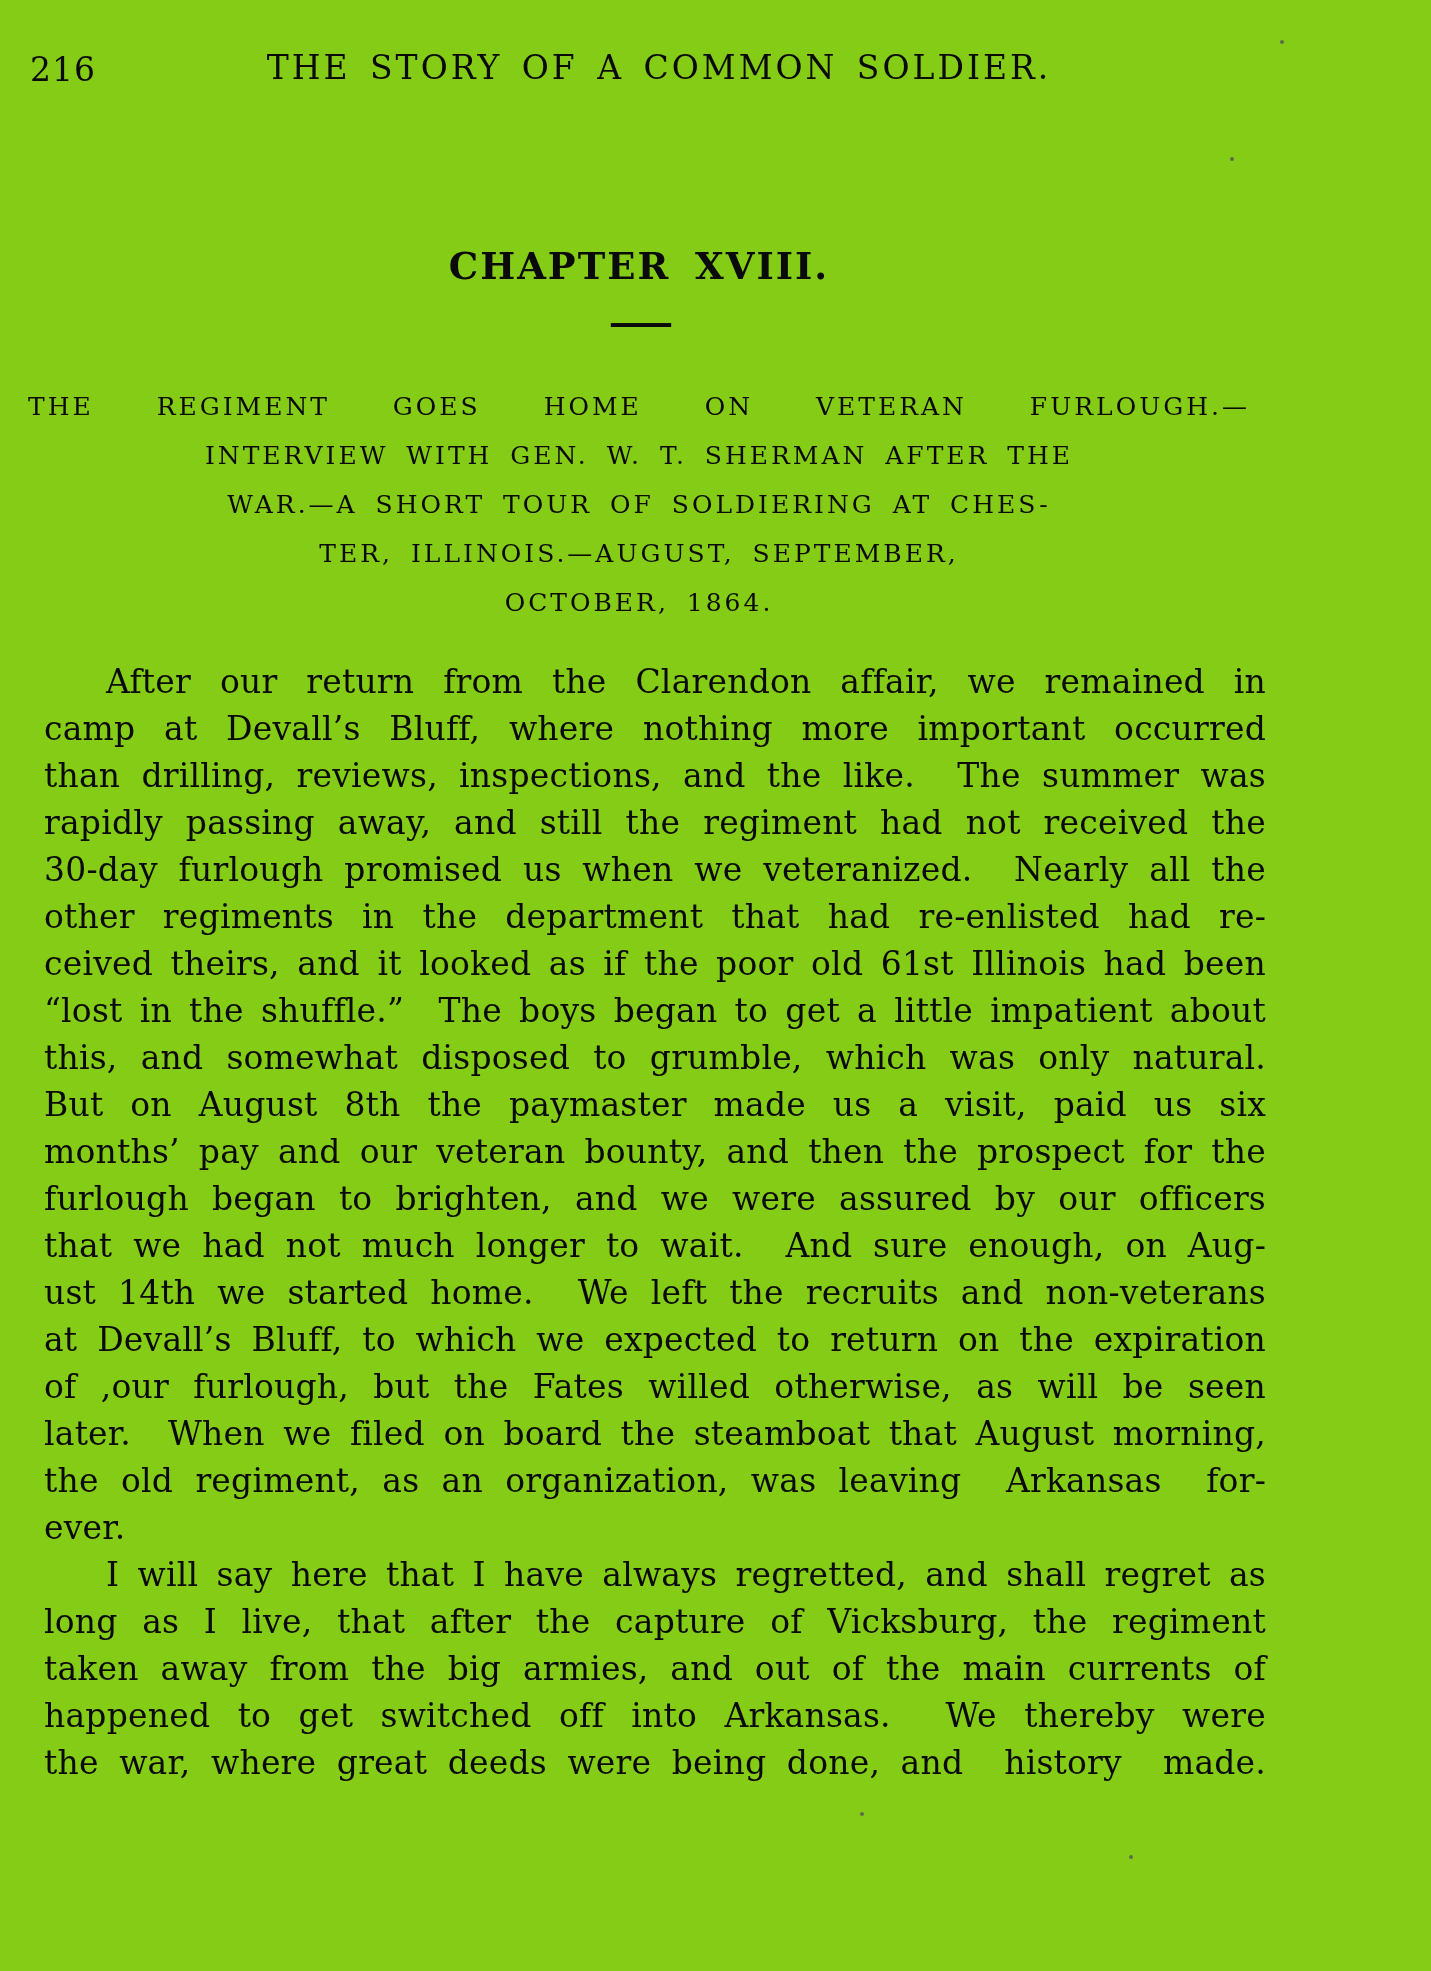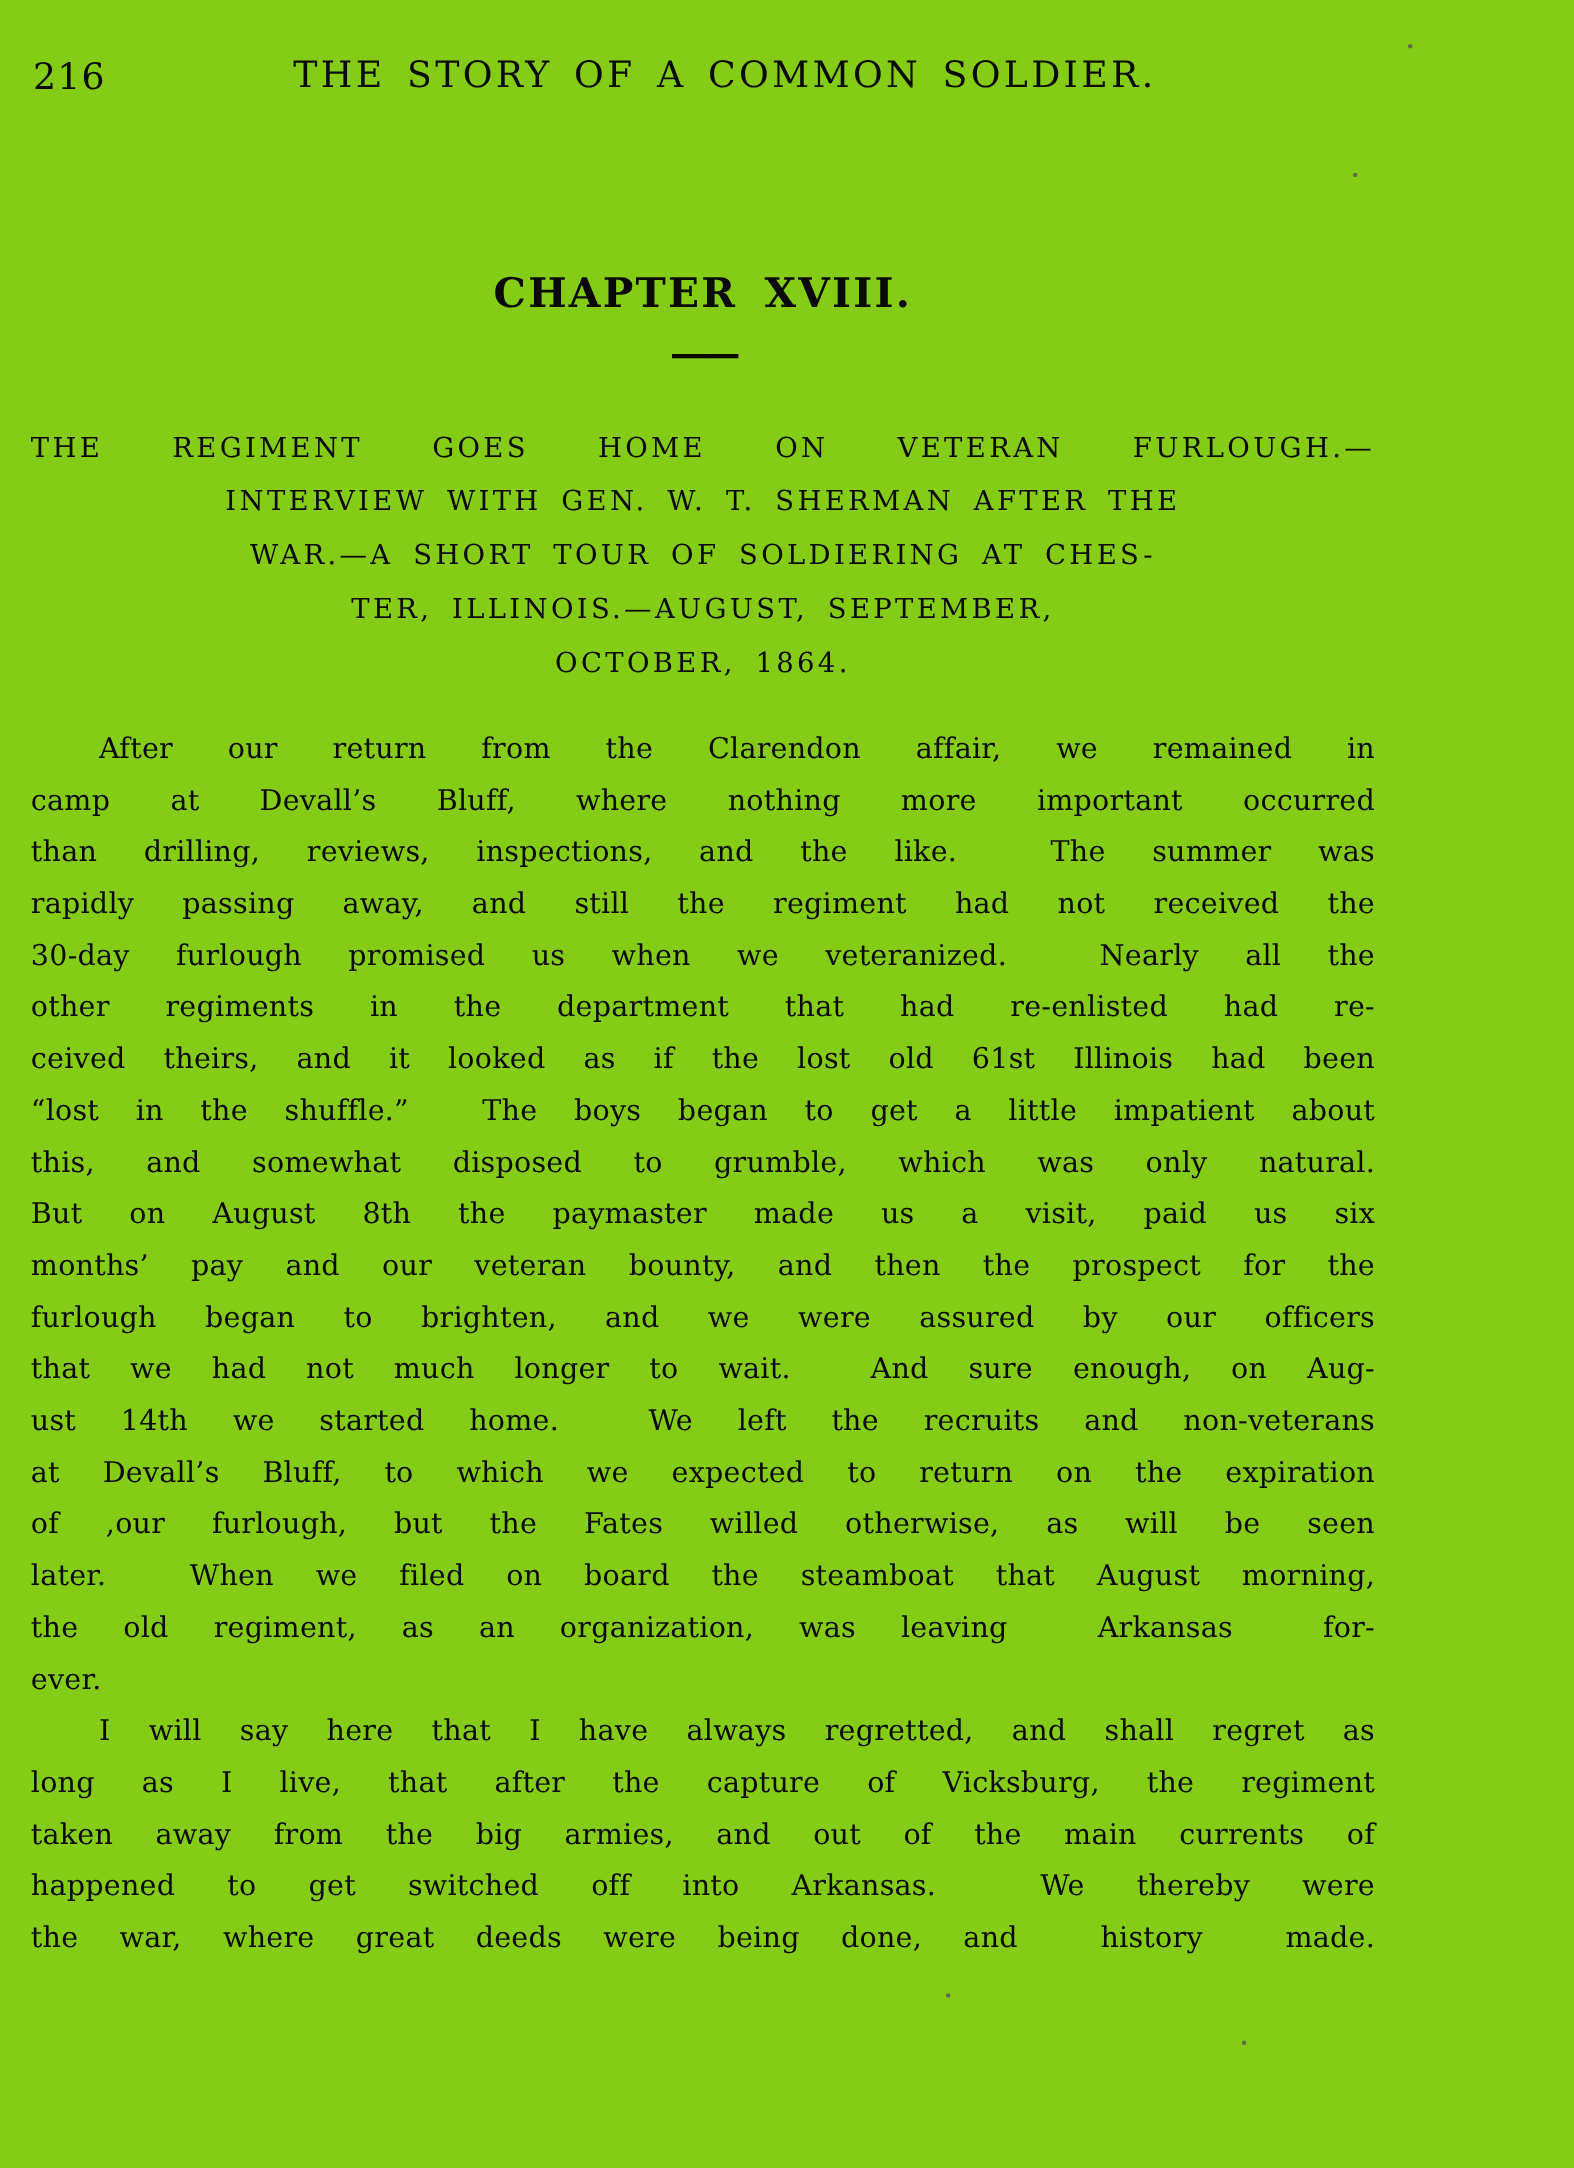--- a/index.html
+++ b/index.html
@@ -79,23 +79,23 @@
     white-space: nowrap;
   }
   .title-line.fill {
     text-align: justify;
     text-align-last: justify;
     white-space: normal;
   }
   .body-block {
     position: absolute;
     top: 658px;
-    left: 0;
+    left: 16px;
     width: 100%;
-    font-size: 26px;
+    font-size: 33px;
     line-height: 47px;
     letter-spacing: 0.2px;
   }
   .line {
     text-align: justify;
     text-align-last: justify;
   }
   .line.no-just {
     text-align: right;
     text-align-last: left;
@@ -135,21 +135,21 @@
       <div class="title-line">OCTOBER, 1864.</div>
     </div>
 
     <div class="body-block">
       <div class="line indent">After our return from the Clarendon affair, we remained in</div>
       <div class="line">camp at Devall’s Bluff, where nothing more important occurred</div>
       <div class="line">than drilling, reviews, inspections, and the like.&nbsp; The summer was</div>
       <div class="line">rapidly passing away, and still the regiment had not received the</div>
       <div class="line">30-day furlough promised us when we veteranized.&nbsp; Nearly all the</div>
       <div class="line">other regiments in the department that had re-enlisted had re-</div>
-      <div class="line">ceived theirs, and it looked as if the lost old 61st Illinois had been</div>
+      <div class="line">ceived theirs, and it looked as if the poor old 61st Illinois had been</div>
       <div class="line">“lost in the shuffle.”&nbsp; The boys began to get a little impatient about</div>
       <div class="line">this, and somewhat disposed to grumble, which was only natural.</div>
       <div class="line">But on August 8th the paymaster made us a visit, paid us six</div>
       <div class="line">months’ pay and our veteran bounty, and then the prospect for the</div>
       <div class="line">furlough began to brighten, and we were assured by our officers</div>
       <div class="line">that we had not much longer to wait.&nbsp; And sure enough, on Aug-</div>
       <div class="line">ust 14th we started home.&nbsp; We left the recruits and non-veterans</div>
       <div class="line">at Devall’s Bluff, to which we expected to return on the expiration</div>
       <div class="line">of ,our furlough, but the Fates willed otherwise, as will be seen</div>
       <div class="line">later.&nbsp; When we filed on board the steamboat that August morning,</div>

